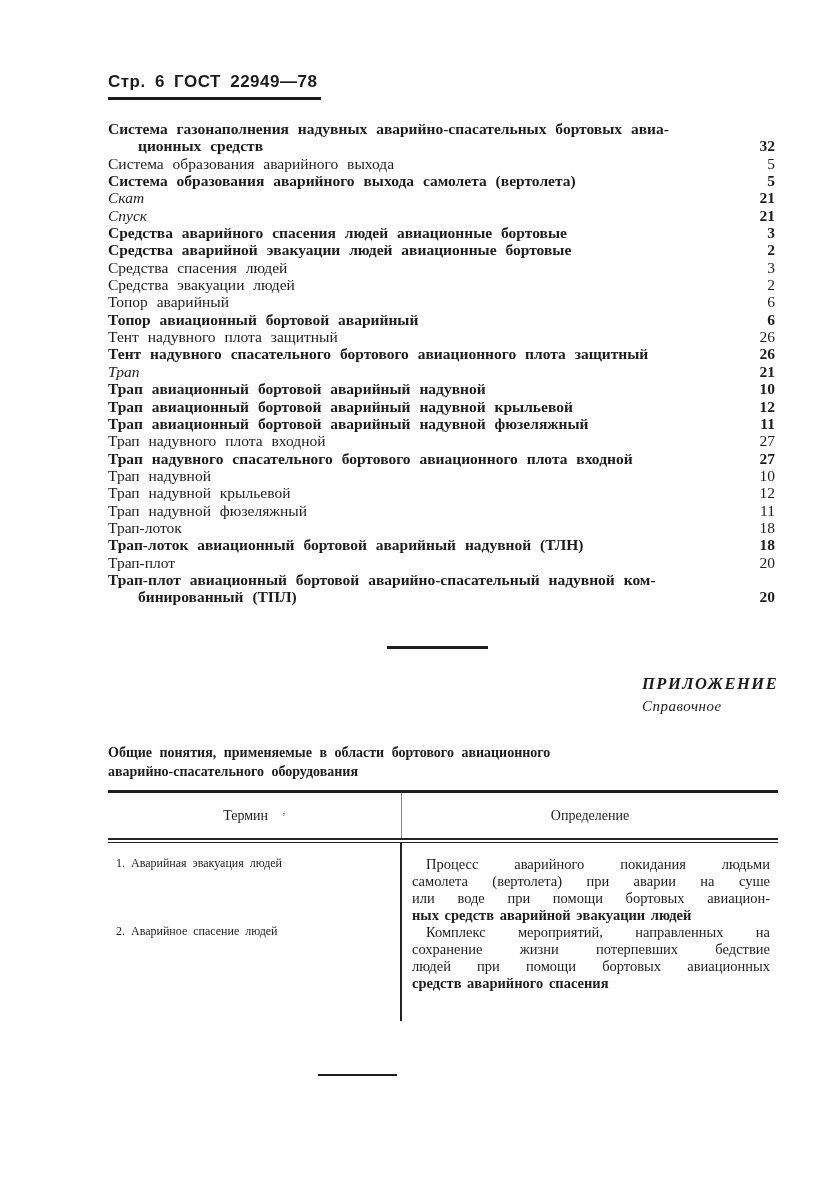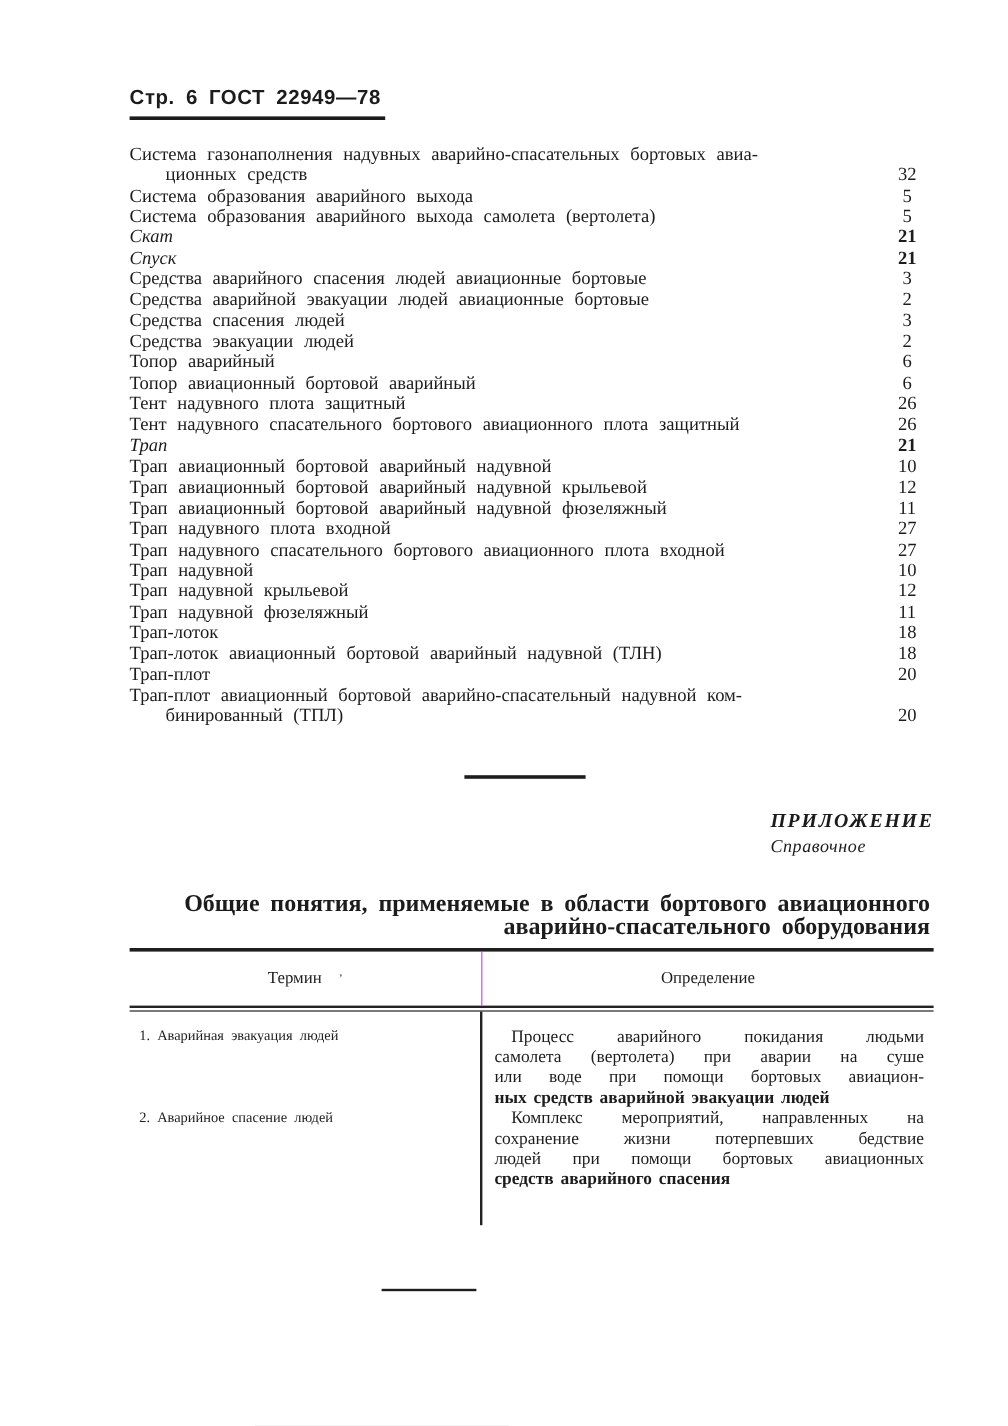--- a/index.html
+++ b/index.html
@@ -26,38 +26,38 @@
   }
   
   .index{
     position:absolute;left:108px;top:120px;width:667px;
     font-size:15.5px;line-height:17.35px;
   }
   .idx-row{display:flex;align-items:flex-end;}
   .idx-term{flex:1;word-spacing:5px;min-width:0;}
   .idx-line{display:block;white-space:nowrap;}
   .idx-line.cont{padding-left:30px;}
-  .idx-page{width:38px;text-align:center;flex:none;}
-  .idx-row.bold{font-weight:normal;gap:29px;}
+  .idx-page{width:38px;text-align:right;flex:none;}
+  .idx-row.bold{font-weight:bold;gap:29px;}
   .idx-row.italic .idx-term{font-style:italic;}
   .idx-row.italic .idx-page{font-weight:bold;}
   
   .divider{position:absolute;background:#1e1e1e;}
   .divider.mid{left:387px;top:646px;width:101px;height:3px;}
   .divider.end{left:318px;top:1074px;width:79px;height:2px;}
   
   .appendix{position:absolute;left:618px;top:674px;text-align:left;margin-left:24px;}
   .app-title{
     font-style:italic;font-weight:bold;font-size:16.5px;letter-spacing:1.5px;white-space:nowrap;
   }
   .app-sub{font-style:italic;font-size:15px;margin-top:4px;letter-spacing:.5px;}
   
   .sect-title{
     position:absolute;left:108px;top:744px;width:667px;
-    text-align:right;font-weight:bold;font-size:20px;line-height:18.5px;
+    text-align:left;font-weight:bold;font-size:14px;line-height:18.5px;
     word-spacing:4px;
   }
   
   .tbl{
     position:absolute;left:108px;top:790px;width:670px;
     border-top:3px solid #1e1e1e;
     box-sizing:border-box;
   }
   .tbl-head{display:flex;height:45px;}
   .hcell{display:flex;align-items:center;justify-content:center;font-size:14px;word-spacing:2px;}

